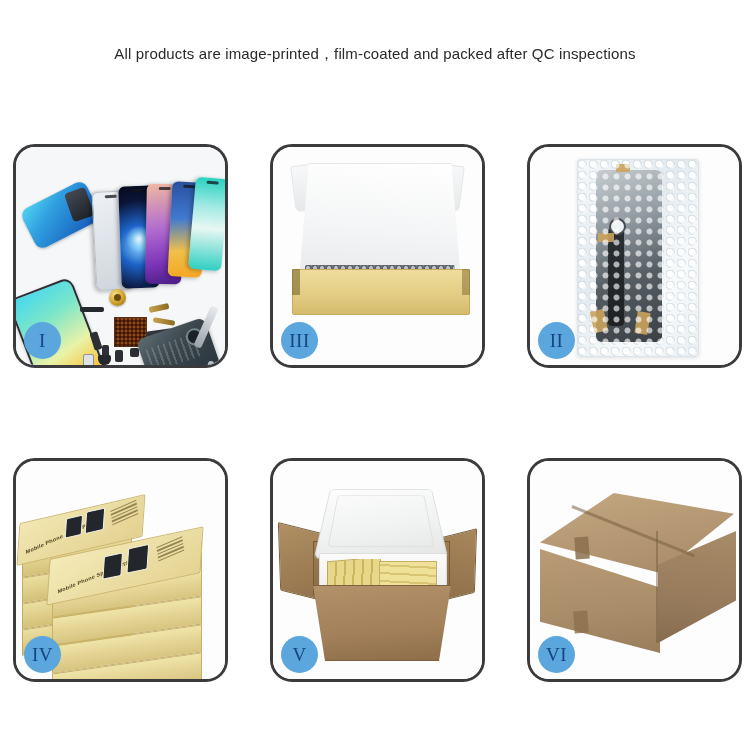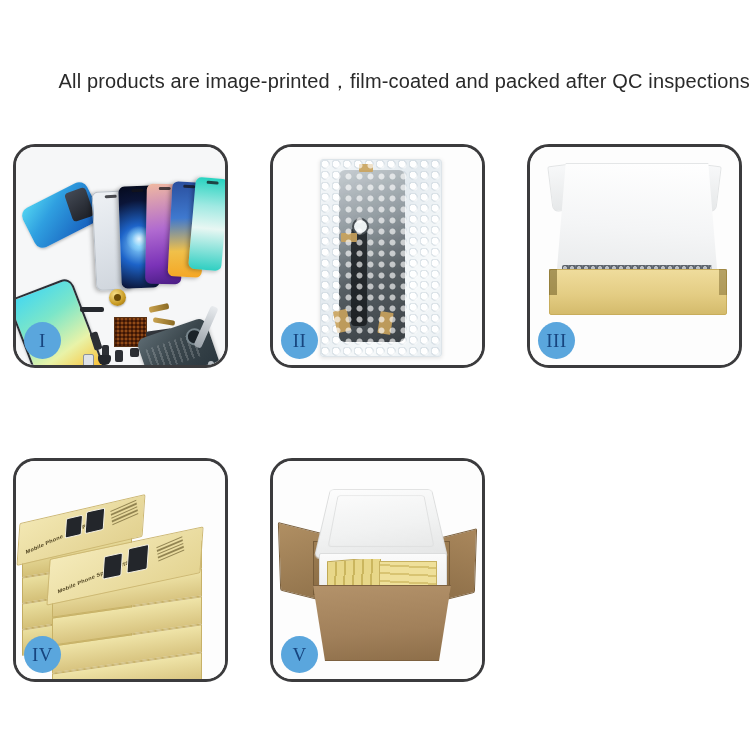--- a/index.html
+++ b/index.html
@@ -15,22 +15,22 @@
 
   
   .header{padding-top:40px;text-align:center;}
   .title{
     font-size:37px;font-weight:700;color:#1c1c1c;
     letter-spacing:1.1px;line-height:1.05;
     font-family:"Liberation Sans",sans-serif;
     white-space:nowrap;
   }
   .subtitle{
-    margin-top:28px;font-size:20px;color:#2a2a2a;
-    letter-spacing:.15px;white-space:nowrap;text-align:right;
+    margin-top:5px;font-size:15px;color:#2a2a2a;
+    letter-spacing:.15px;white-space:nowrap;
   }
 
   
   .grid{
     position:absolute;left:13px;top:144px;
     width:724px;
     display:grid;
     grid-template-columns:215px 215px 215px;
     grid-template-rows:224px 224px;
     column-gap:42px;row-gap:90px;
@@ -320,43 +320,43 @@
         <div class="chassis"></div>
         <div class="tool"></div>
         <div class="screw1"></div>
 
       </div>
       <div class="badge">I</div>
     </div>
 
     <div class="panel">
       <div class="scene">
+        <div class="p3bg"></div>
+        <div class="lidflapL"></div>
+        <div class="lidflapR"></div>
+        <div class="lidback"></div>
+        <div class="bubblefill"></div>
+        <div class="boxtray"></div>
+      </div>
+      <div class="badge">III</div>
+    </div>
+
+    <div class="panel">
+      <div class="scene">
         <div class="p2bg"></div>
         <div class="bubbag">
           <div class="bubpart"></div>
           <div class="tape t1"></div>
           <div class="tape t2"></div>
           <div class="tape t3"></div>
           <div class="tape t4"></div>
           <div class="bubsheen"></div>
         </div>
       </div>
       <div class="badge">II</div>
-    </div>
-
-    <div class="panel">
-      <div class="scene">
-        <div class="p3bg"></div>
-        <div class="lidflapL"></div>
-        <div class="lidflapR"></div>
-        <div class="lidback"></div>
-        <div class="bubblefill"></div>
-        <div class="boxtray"></div>
-      </div>
-      <div class="badge">III</div>
     </div>
 
     <div class="panel">
       <div class="scene">
         <div class="p4bg"></div>
         <div class="stack">
           <div class="colA">
             <div class="lay" style="top:0px"></div>
             <div class="lay" style="top:26px"></div>
             <div class="lay" style="top:52px"></div>
@@ -421,15 +421,28 @@
         <div class="foamBox"></div>
         <div class="inner">
           <div class="ybars"></div>
           <div class="yflat"></div>
         </div>
         <div class="cartonFront"></div>
       </div>
       <div class="badge">V</div>
     </div>
 
+    <div class="panel">
+      <div class="scene">
+        <div class="p6bg"></div>
+        <div class="c-top"></div>
+        <div class="c-left"></div>
+        <div class="c-right"></div>
+        <div class="c-edge"></div>
+        <div class="c-seam"></div>
+        <div class="c-tapeA"></div>
+        <div class="c-tapeB"></div>
+      </div>
+      <div class="badge">VI</div>
+    </div>
 
   </div>
 </div>
 
 </body></html>

